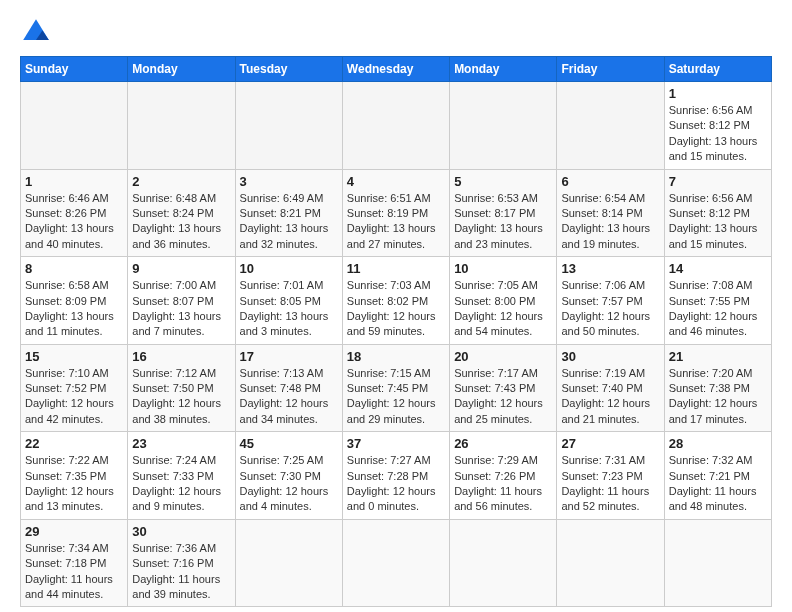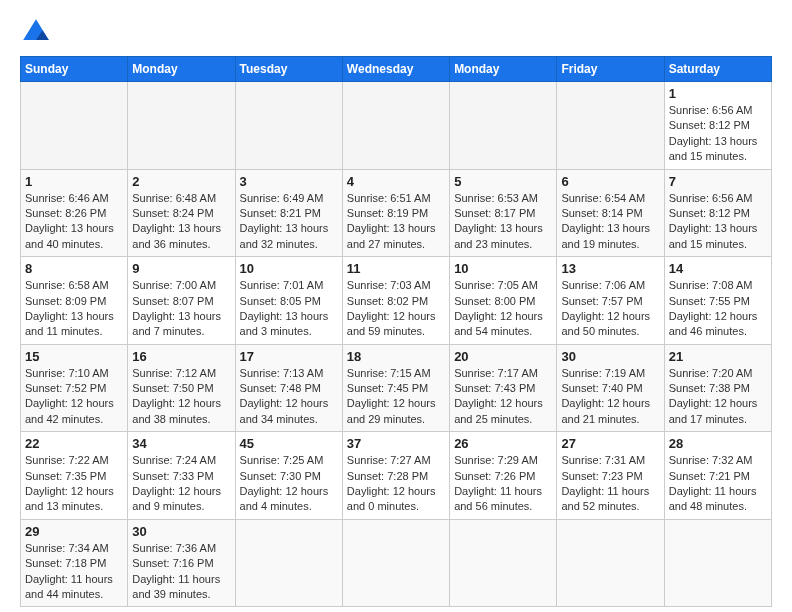--- a/index.html
+++ b/index.html
@@ -234,21 +234,21 @@
             <span class="day-num">21</span>
             <div class="day-info">Sunrise: 7:20 AM<br>Sunset: 7:38 PM<br>Daylight: 12 hours and 17 minutes.</div>
           </td>
         </tr>
         <tr class="week-row">
           <td>
             <span class="day-num">22</span>
             <div class="day-info">Sunrise: 7:22 AM<br>Sunset: 7:35 PM<br>Daylight: 12 hours and 13 minutes.</div>
           </td>
           <td>
-            <span class="day-num">34</span>
+            <span class="day-num">23</span>
             <div class="day-info">Sunrise: 7:24 AM<br>Sunset: 7:33 PM<br>Daylight: 12 hours and 9 minutes.</div>
           </td>
           <td>
             <span class="day-num">45</span>
             <div class="day-info">Sunrise: 7:25 AM<br>Sunset: 7:30 PM<br>Daylight: 12 hours and 4 minutes.</div>
           </td>
           <td>
             <span class="day-num">37</span>
             <div class="day-info">Sunrise: 7:27 AM<br>Sunset: 7:28 PM<br>Daylight: 12 hours and 0 minutes.</div>
           </td>

